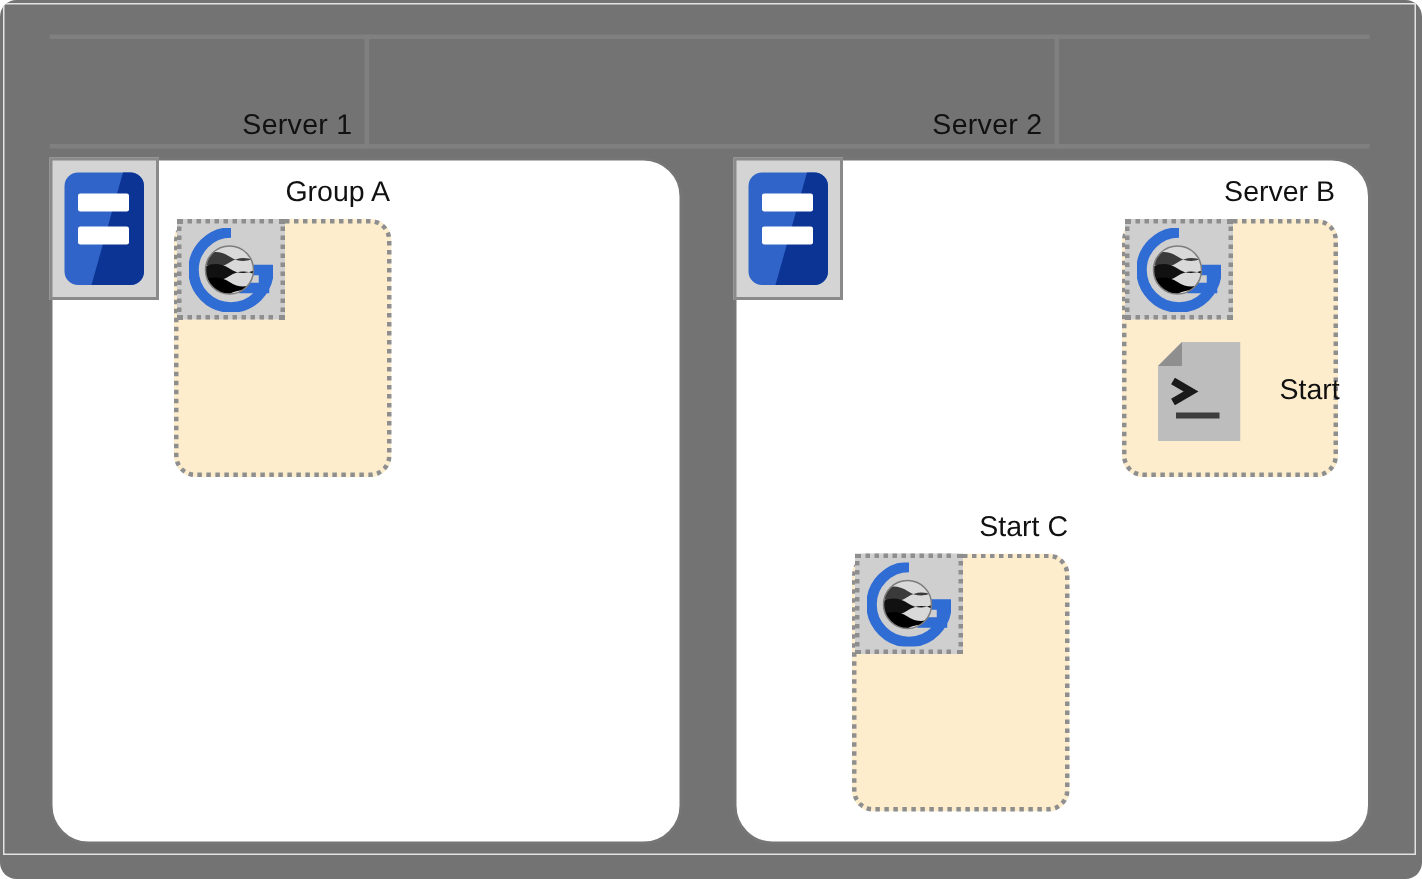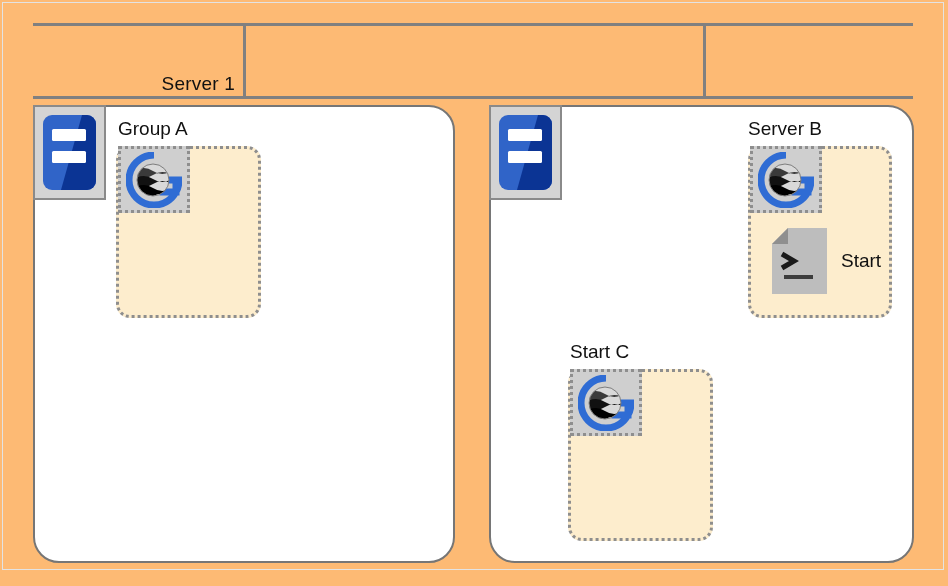--- a/index.html
+++ b/index.html
@@ -8,22 +8,23 @@
     padding: 0;
     background: #ffffff;
   }
   body {
     font-family: "Liberation Sans", sans-serif;
   }
   #canvas {
     position: relative;
     width: 948px;
     height: 586px;
-    background: #fdba74;
+    background: #737373;
     overflow: hidden;
+    border-radius: 11px;
   }
   .page-border {
     position: absolute;
     left: 2px;
     top: 2px;
     width: 942px;
     height: 568px;
     border: 1px solid #e3e3e3;
     box-sizing: border-box;
     pointer-events: none;
@@ -78,41 +79,41 @@
     background: #fdedcd;
     border: 3px dotted #8e8e8e;
     border-radius: 14px;
     box-sizing: border-box;
   }
   .group-label {
     position: absolute;
     font-size: 19px;
     color: #111111;
     white-space: nowrap;
-    text-align: left;
+    text-align: right;
   }
 
   
   .globe-tile {
     position: absolute;
     background: #cfcfcf;
     border: 3px dotted #8e8e8e;
     box-sizing: border-box;
     display: flex;
     align-items: center;
     justify-content: center;
   }
   .globe-tile svg { display: block; }
 
   
   .script-item {
     position: absolute;
     display: flex;
     align-items: center;
-    gap: 14px;
+    gap: 26px;
   }
   .script-icon { display: block; }
   .script-caption {
     font-size: 19px;
     color: #111111;
     white-space: nowrap;
   }
 </style>
 </head>
 <body>
@@ -123,20 +124,21 @@
 
   <div class="rule-h" style="left:33px;  top:23px;  width:880px;"></div>
   <div class="rule-v" style="left:243px; top:23px;  height:76px;"></div>
   <div class="rule-v" style="left:703px; top:23px;  height:76px;"></div>
   <div class="rule-h" style="left:33px;  top:96px;  width:213px;"></div>
   <div class="rule-h" style="left:246px; top:96px;  width:460px;"></div>
   <div class="rule-h" style="left:706px; top:96px;  width:207px;"></div>
 
   <div class="server-label" style="left:43px; top:73px; width:192px;">Server 1</div>
 
+  <div class="server-label" style="left:500px; top:73px; width:195px;">Server 2</div>
 
   <div class="server-box" style="left:33px; top:105px; width:422px; height:458px;"></div>
 
   <div class="server-icon" style="left:33px; top:105px; width:73px; height:95px;">
     <svg width="55" height="77" viewBox="0 0 55 77" aria-hidden="true">
       <rect x="1" y="1" width="53" height="75" rx="9" ry="9" fill="#3064c8"></rect>
       <path d="M40 1 H45 A9 9 0 0 1 54 10 V67 A9 9 0 0 1 45 76 H19 Z" fill="#0b3494"></path>
       <rect x="10" y="15" width="34" height="12" rx="1.5" fill="#ffffff"></rect>
       <rect x="10" y="37" width="34" height="12" rx="1.5" fill="#ffffff"></rect>
     </svg>

